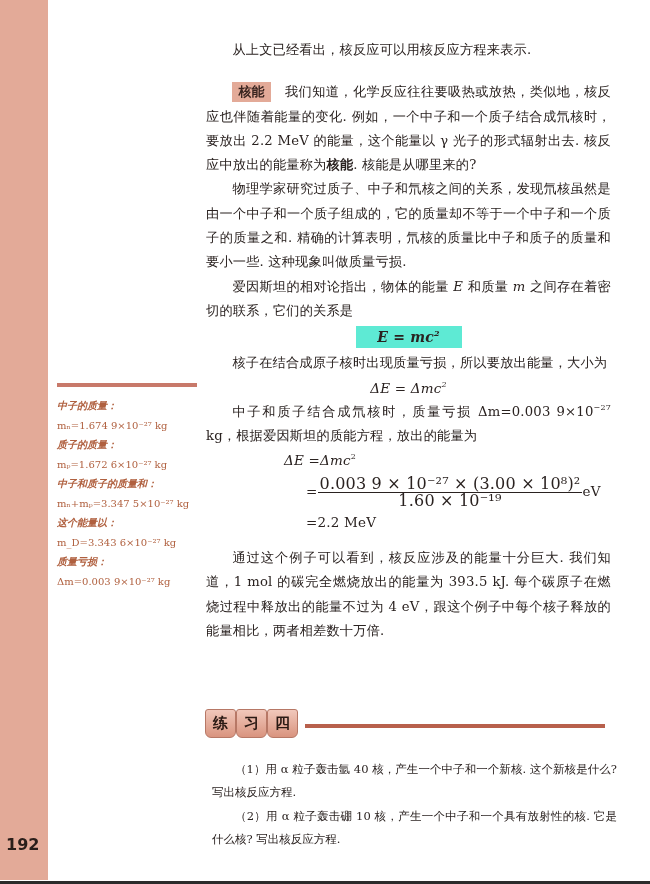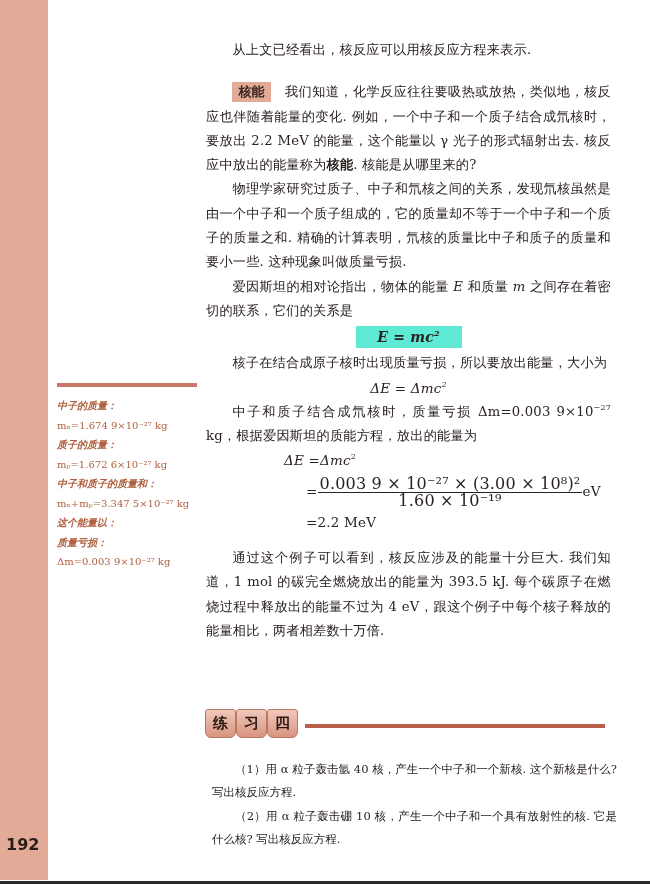--- a/index.html
+++ b/index.html
@@ -113,20 +113,21 @@
 
 <div class="side-bar"></div>
 <div class="side" style="top:396px;">
   <div class="label">中子的质量：</div>
   <div class="val">mₙ=1.674 9×10⁻²⁷ kg</div>
   <div class="label">质子的质量：</div>
   <div class="val">mₚ=1.672 6×10⁻²⁷ kg</div>
   <div class="label">中子和质子的质量和：</div>
   <div class="val">mₙ+mₚ=3.347 5×10⁻²⁷ kg</div>
   <div class="label">这个能量以：</div>
+  <div class="val">m_D=3.343 6×10⁻²⁷ kg</div>
   <div class="label">质量亏损：</div>
   <div class="val">Δm=0.003 9×10⁻²⁷ kg</div>
 </div>
 
 <div class="exercise-header">
   <div class="ex-tile" style="left:0;">练</div>
   <div class="ex-tile" style="left:31px;">习</div>
   <div class="ex-tile" style="left:62px;">四</div>
   <div class="ex-line"></div>
 </div>

